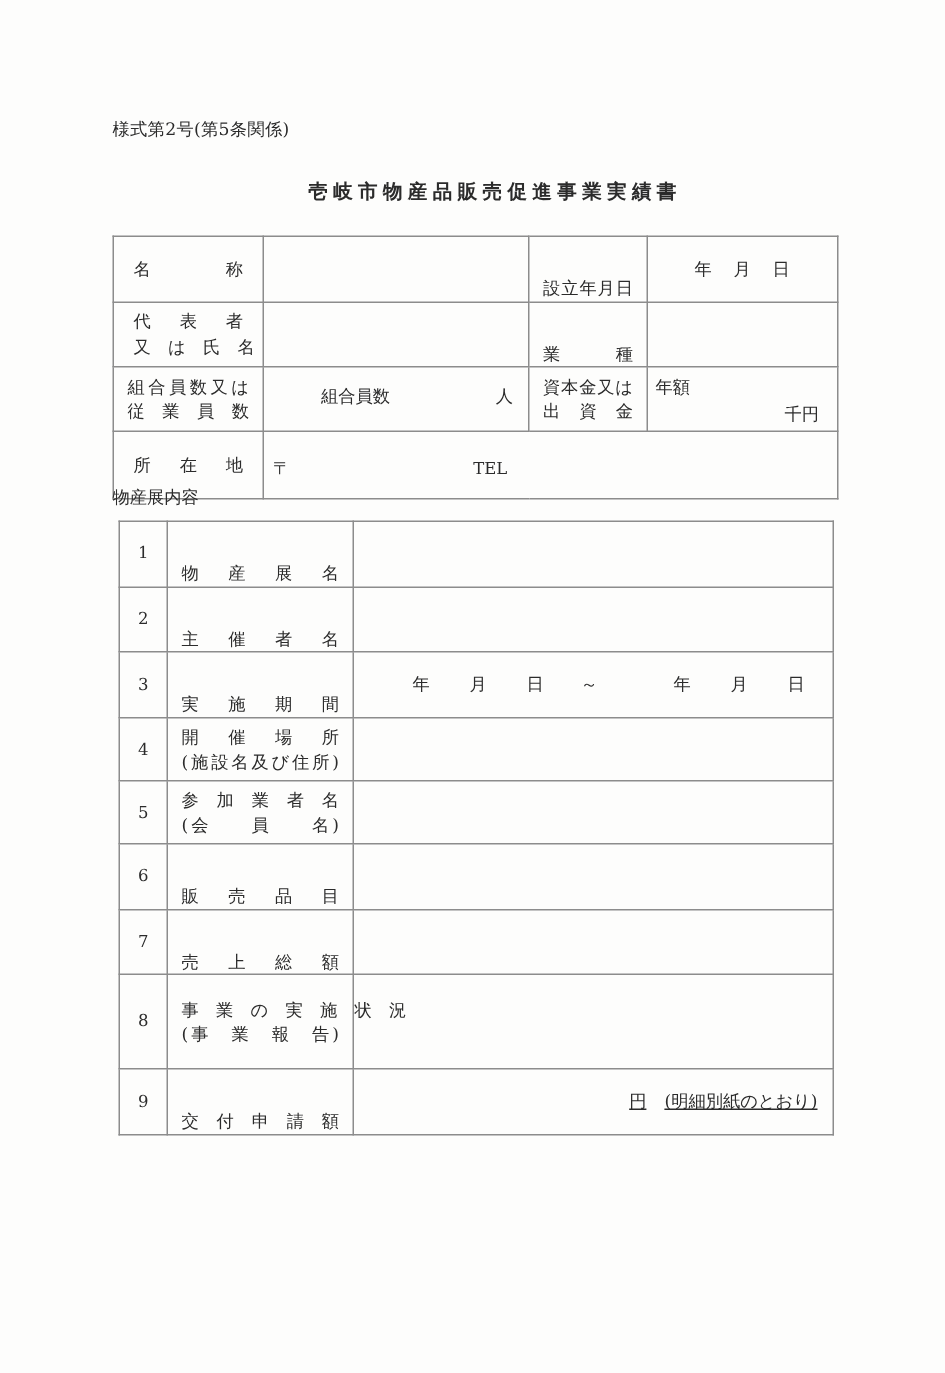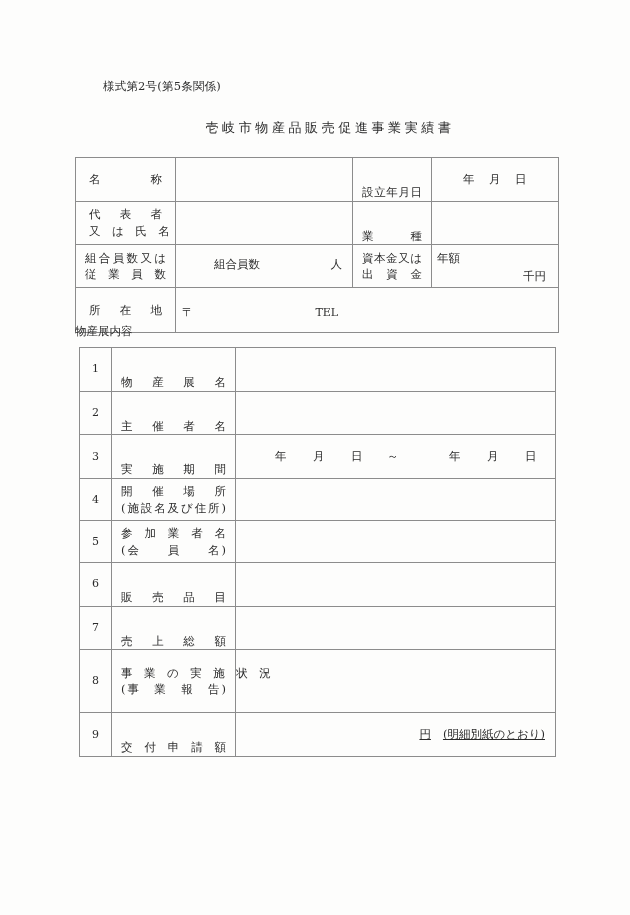--- a/index.html
+++ b/index.html
@@ -23,33 +23,33 @@
   }
 
   
   .form-no {
     position: absolute;
     left: 75px;
     top: 79px;
     font-size: 11.5px;
     letter-spacing: 0.2px;
     white-space: nowrap;
-    margin-left: 28px;
   }
 
   .doc-title {
     position: absolute;
     left: 0;
     right: 0;
     top: 119px;
     text-align: center;
     font-size: 13px;
     letter-spacing: 3.6px;
     padding-left: 30px;
     white-space: nowrap;
+    font-weight: bold;
   }
 
   
   table.form {
     position: absolute;
     border-collapse: collapse;
     table-layout: fixed;
     font-size: 11.5px;
     background: transparent;
   }

